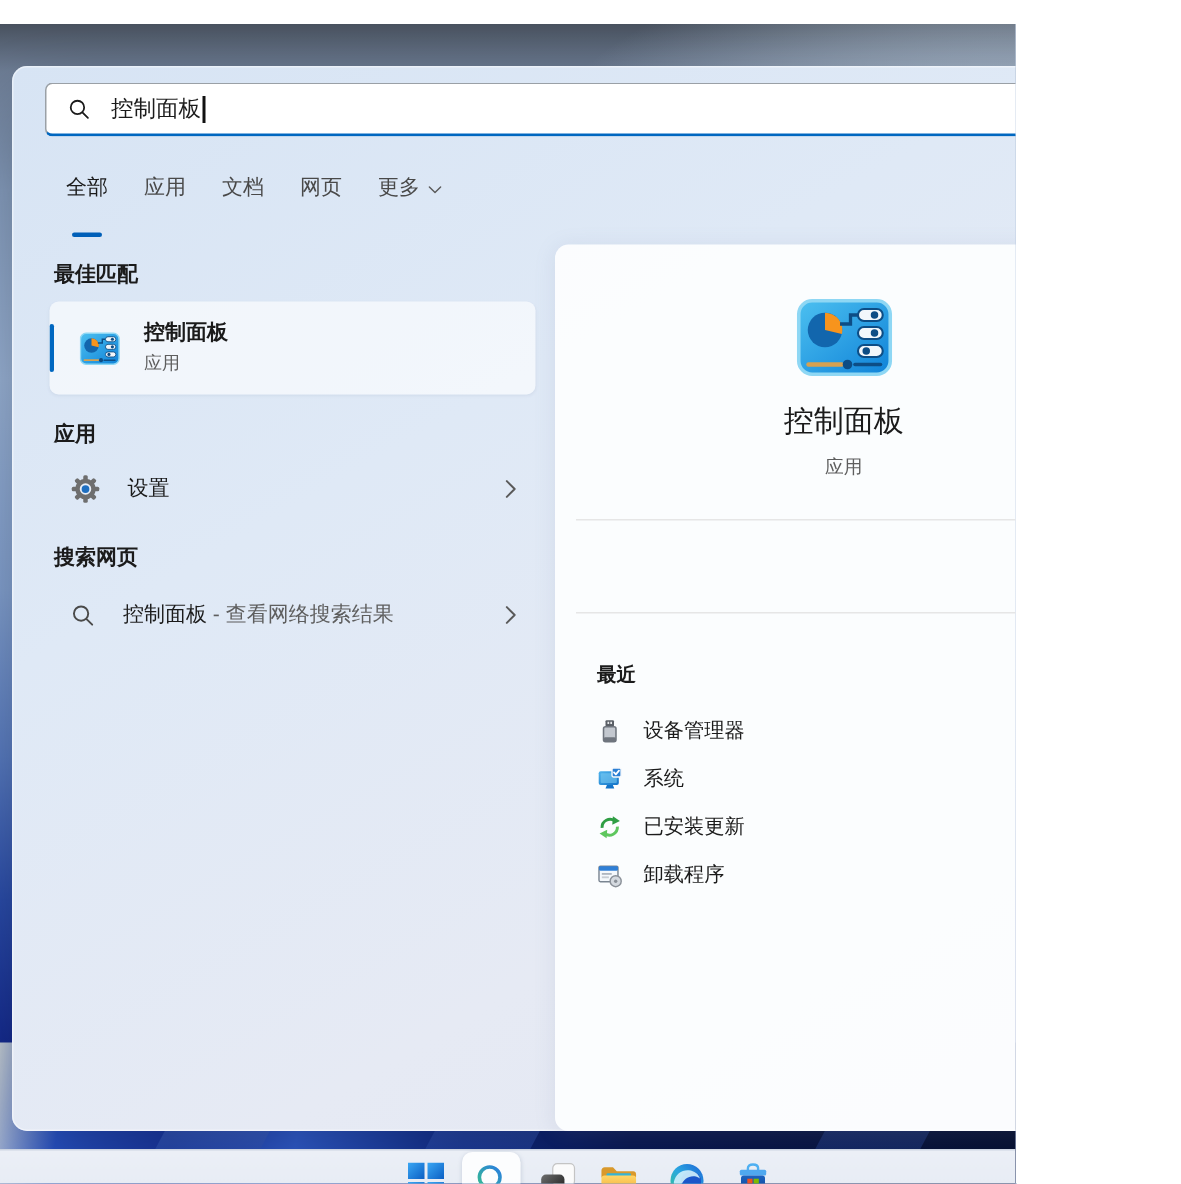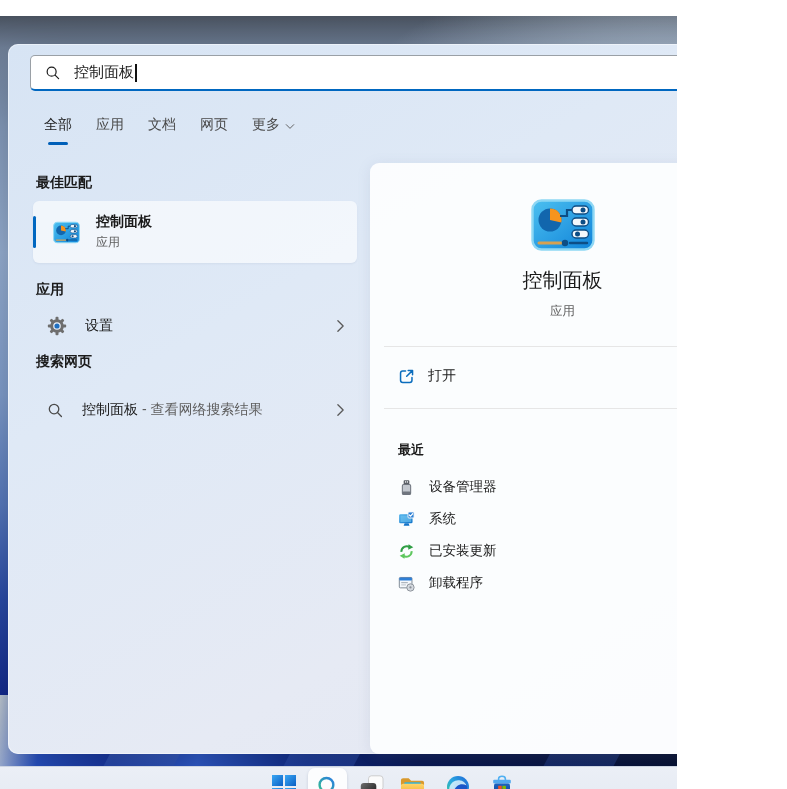--- a/index.html
+++ b/index.html
@@ -25,31 +25,31 @@
 
   .searchbox { position:absolute; left:22px; top:11px; width:727px; height:36px; background:#ffffff;
     border:1px solid #9aa0a6; border-bottom:2px solid #0067c0; border-radius:5px;
     display:flex; align-items:center; padding-left:14px; }
   .searchbox .mag { width:16px; height:16px; color:#1b1b1b; margin-right:13px; flex:0 0 auto; }
   .search-text { font-size:15px; color:#1b1b1b; }
   .caret { display:inline-block; width:1.5px; height:18px; background:#111; margin-left:1px; vertical-align:middle; animation:blink 1s steps(1) infinite; }
   @keyframes blink { 50% { opacity:0; } }
 
   .tabs { position:absolute; left:36px; top:72px; display:flex; gap:24px; }
-  .tab { position:relative; font-size:14px; color:#494949; padding-bottom:11px; cursor:default; display:flex; align-items:center; gap:5px; }
+  .tab { position:relative; font-size:14px; color:#494949; padding-bottom:24px; cursor:default; display:flex; align-items:center; gap:5px; }
   .tab.active { color:#1b1b1b; }
   .tab.active::after { content:""; position:absolute; left:4px; right:4px; bottom:0; height:3px; border-radius:2px; background:#005fb8; }
   .tab .chev { width:10px; height:7px; color:#5a5a5a; margin-top:2px; }
 
   .tabbar-icons { position:absolute; right:32px; top:74px; display:flex; gap:24px; align-items:center; }
   .tabbar-icons svg { color:#1b1b1b; }
 
   
   .sec-header { position:absolute; left:28px; font-size:14px; font-weight:700; color:#1b1b1b; }
-  .h-best { top:130px; } .h-apps { top:237px; } .h-web { top:309px; }
+  .h-best { top:130px; } .h-apps { top:237px; } .h-web { top:319px; }
 
   .bm-item { position:absolute; left:25px; top:157px; width:324px; height:62px; border-radius:6px;
     background:rgba(255,255,255,.62); box-shadow:0 1px 2px rgba(120,140,170,.12);
     display:flex; align-items:center; padding-left:20px; overflow:hidden; }
   .bm-bar { position:absolute; left:0; top:15px; width:3px; height:32px; border-radius:2px; background:#0067c0; }
   .bm-icon { width:27px; height:23px; flex:0 0 auto; }
   .bm-text { margin-left:16px; display:flex; flex-direction:column; gap:3px; }
   .bm-title { font-size:14px; font-weight:700; color:#1a1a1a; }
   .bm-sub { font-size:12px; color:#5e5e5e; }
 
@@ -352,26 +352,20 @@
 
     <div class="card">
       <svg class="cp-big">
           <use href="#sym-cp"></use>
         </svg>
       <div class="card-title">控制面板</div>
       <div class="card-sub">应用</div>
 
       <div class="divider d1"></div>
 
-      <div class="open-row">
-        <svg>
-            <use href="#sym-open"></use>
-          </svg>
-        <span class="lbl">打开</span>
-      </div>
 
       <div class="divider d2"></div>
       <div class="card-collapse">
         <svg width="15" height="9">
             <use href="#sym-chev-down"></use>
           </svg>
       </div>
 
       <div class="recent-h">最近</div>
 

